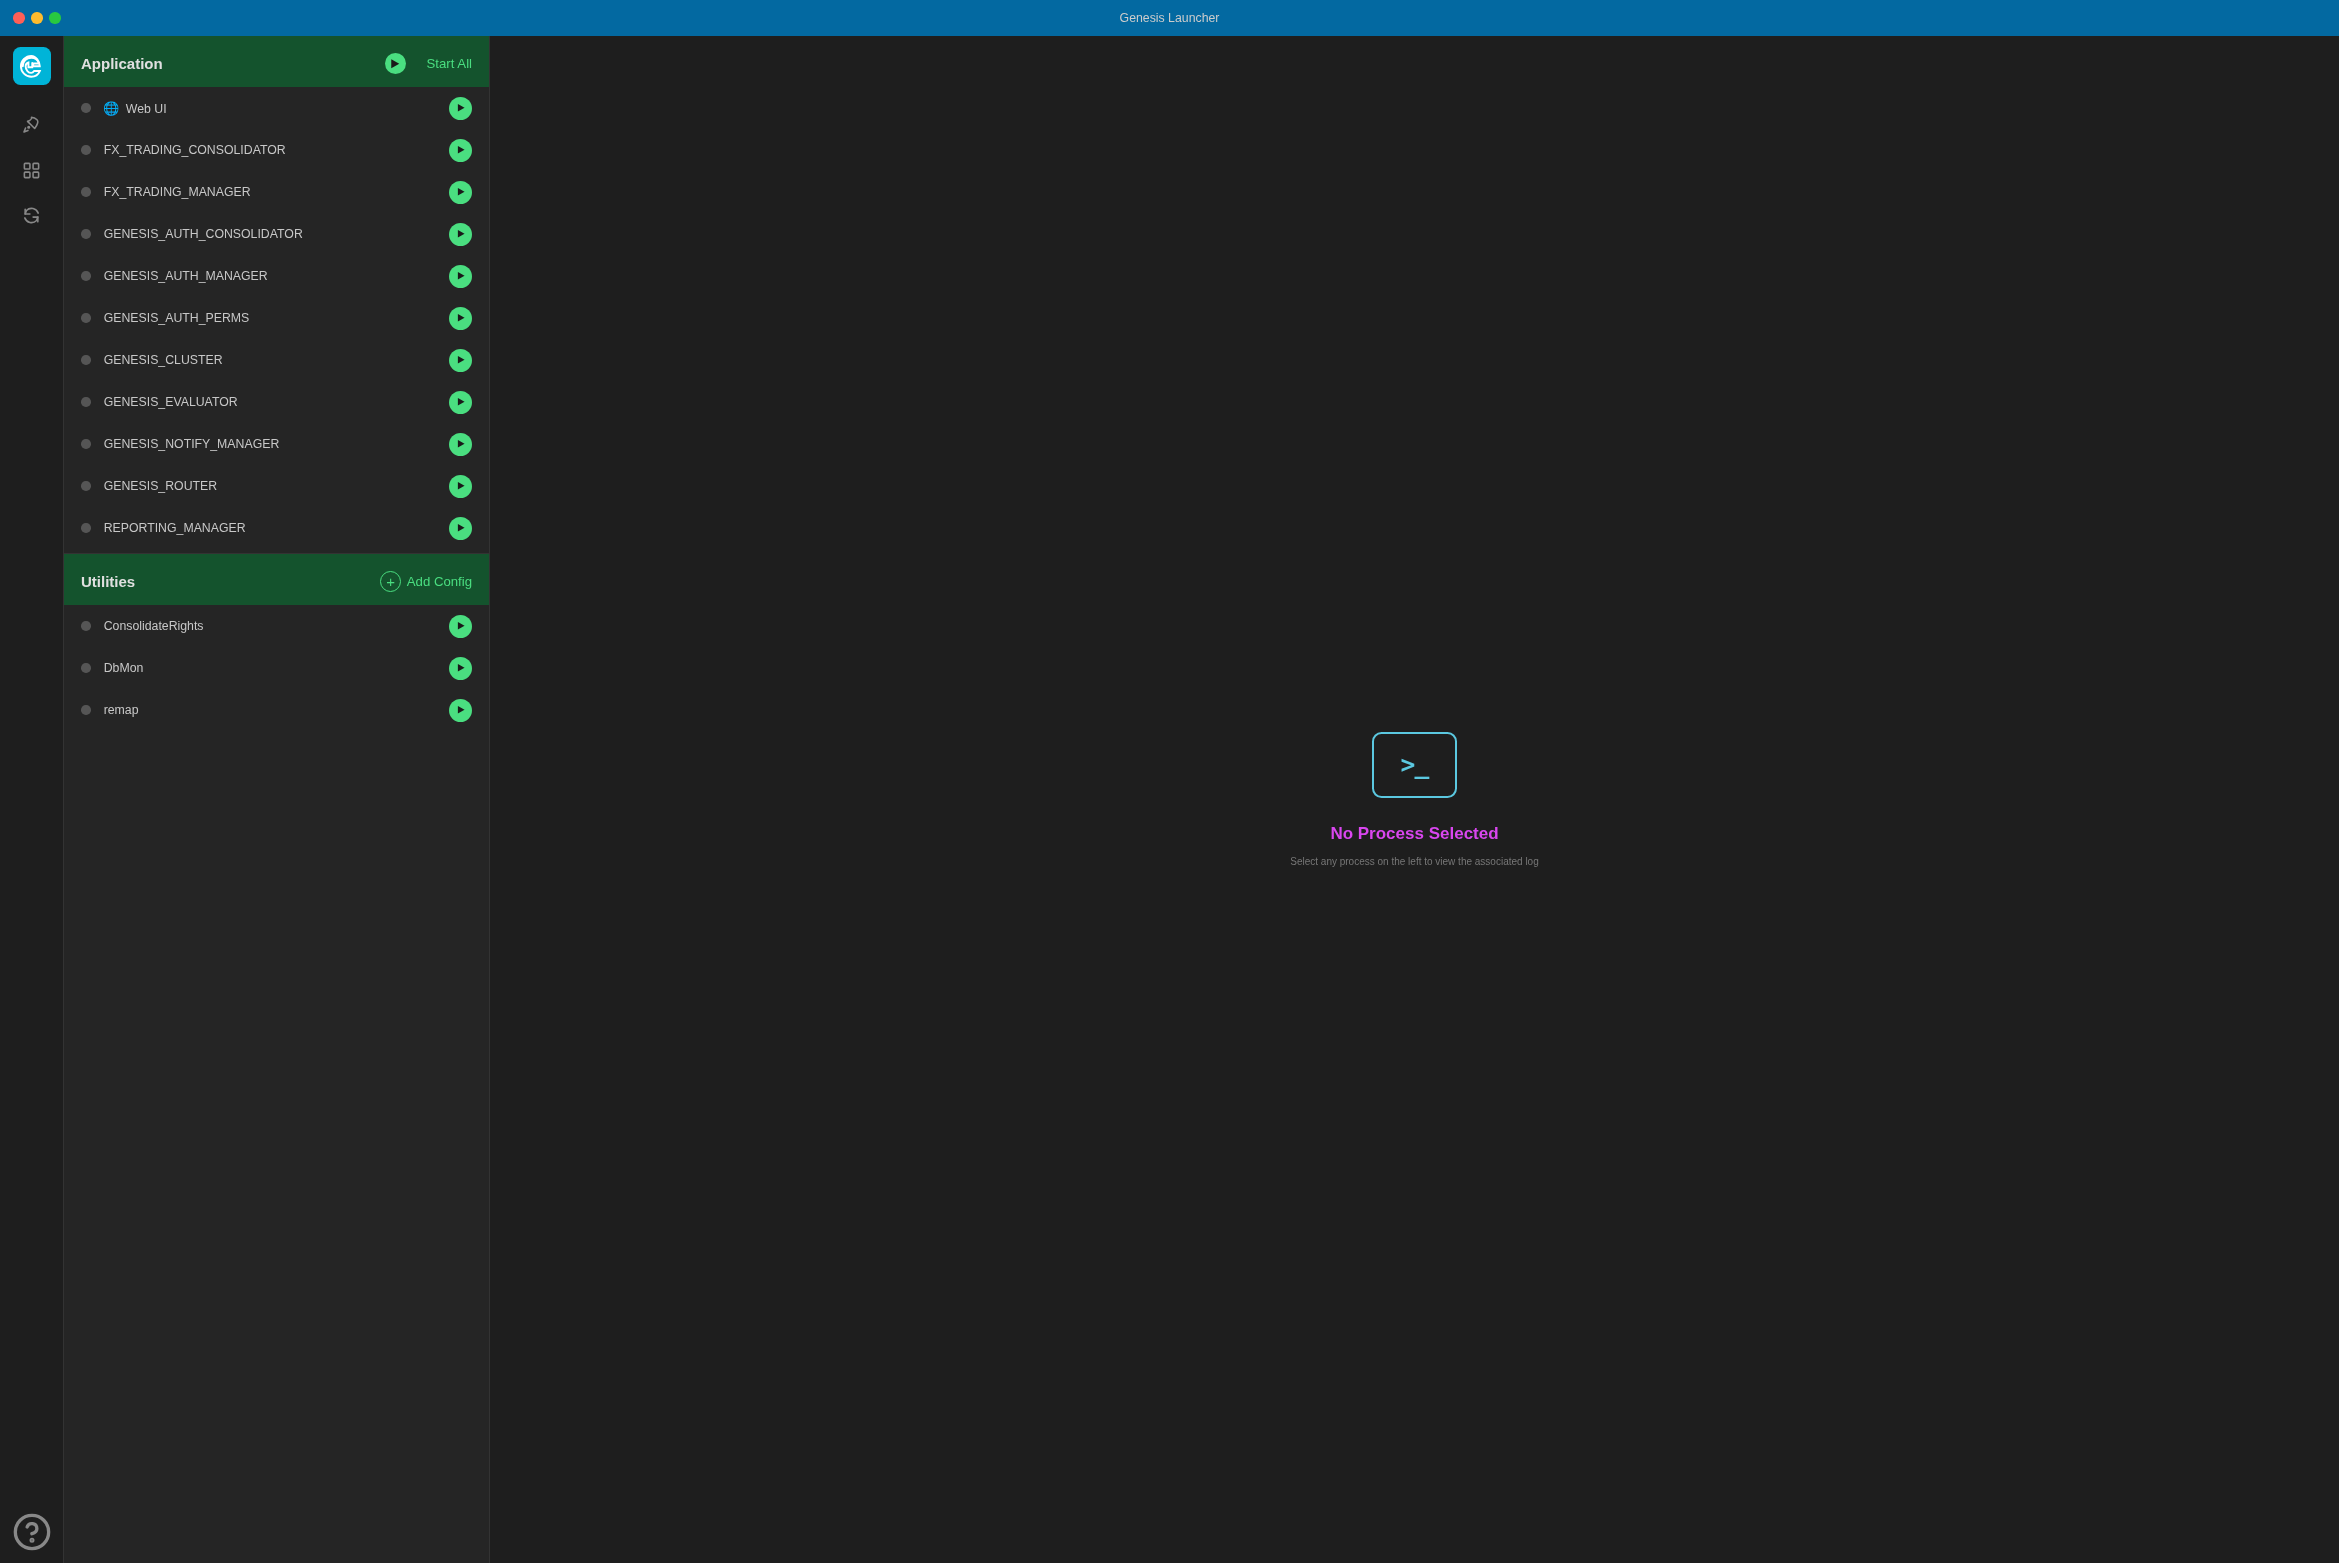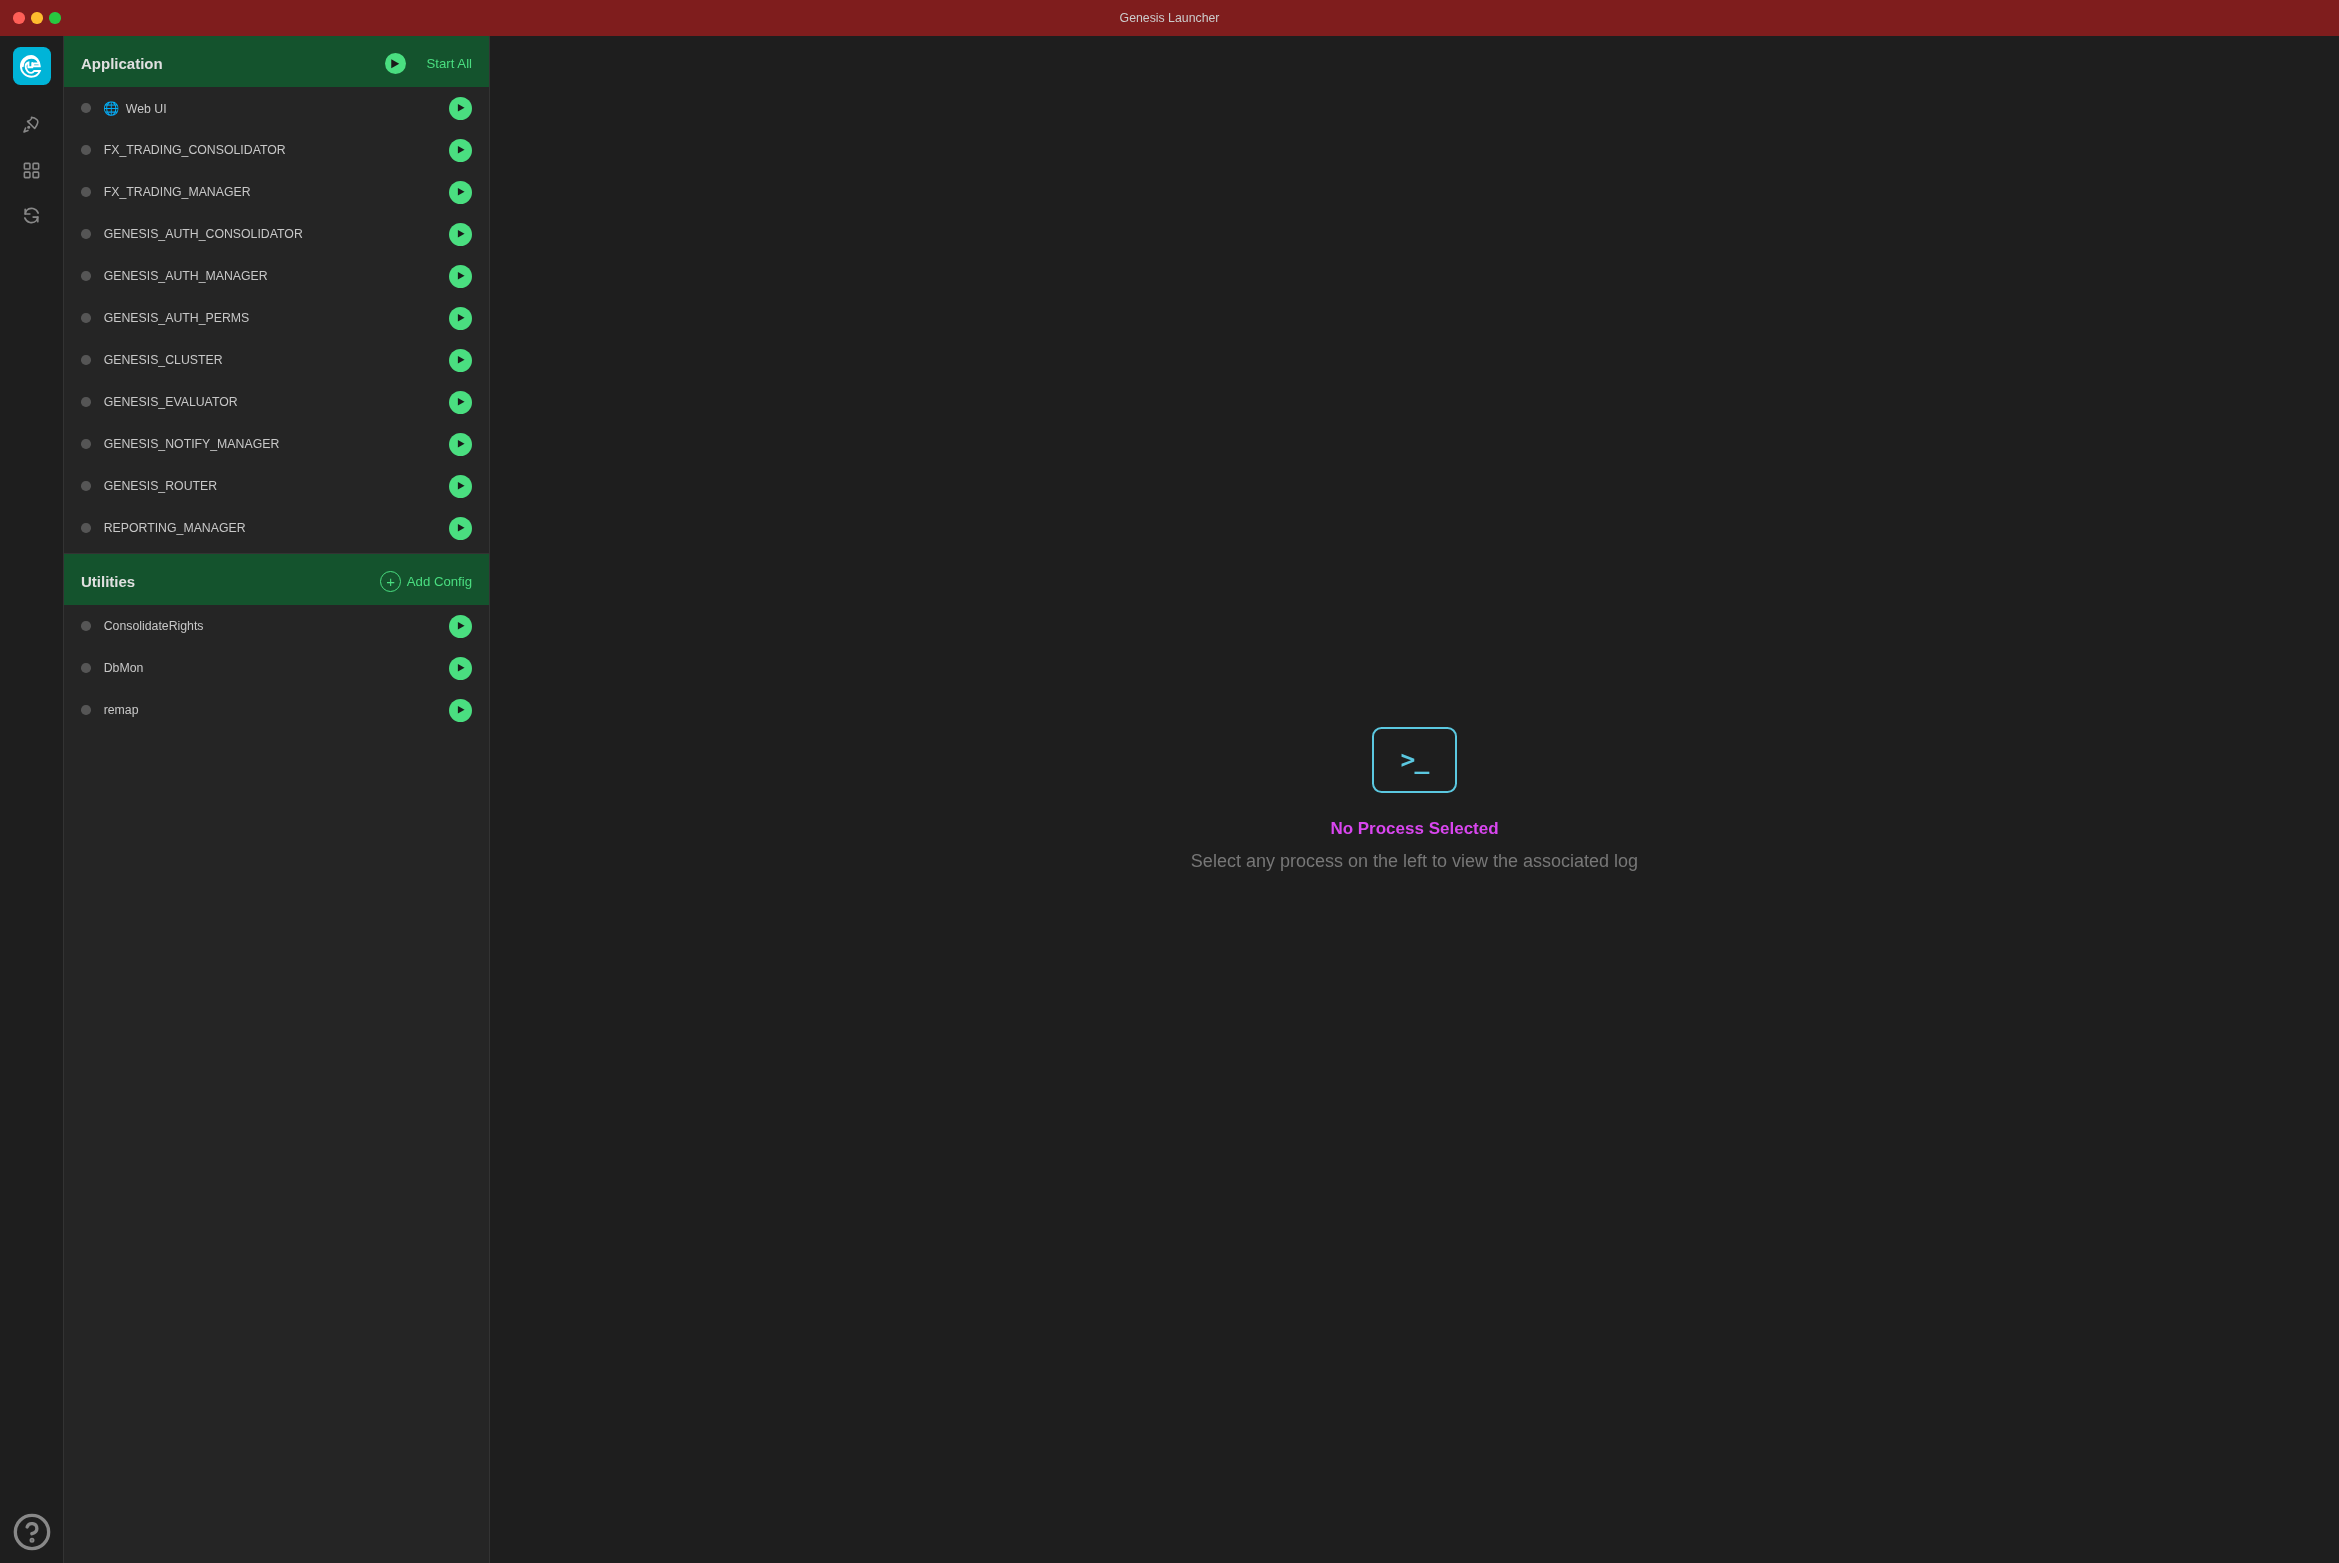--- a/index.html
+++ b/index.html
@@ -8,21 +8,21 @@
       font-family: -apple-system, BlinkMacSystemFont, 'Segoe UI', sans-serif;
       width: 100vw;
       height: 100vh;
       display: flex;
       flex-direction: column;
       overflow: hidden;
     }
 
     
     .titlebar {
-      background: #7f1d1d;
+      background: #0369a1;
       height: 36px;
       display: flex;
       align-items: center;
       justify-content: center;
       position: relative;
       -webkit-user-select: none;
     }
     .titlebar-title {
       color: #ccc;
       font-size: 12.3px;
@@ -258,21 +258,21 @@
       letter-spacing: -0.9px;
     }
     .no-process-title {
       color: #d946ef;
       font-size: 17px;
       font-weight: 700;
       margin-bottom: 12px;
     }
     .no-process-subtitle {
       color: #777;
-      font-size: 18px;
+      font-size: 10px;
     }
   </style>
 </head>
 <body>
 
 <div class="titlebar">
   <div class="traffic-lights">
     <div class="traffic-light tl-close"></div>
     <div class="traffic-light tl-minimize"></div>
     <div class="traffic-light tl-maximize"></div>

